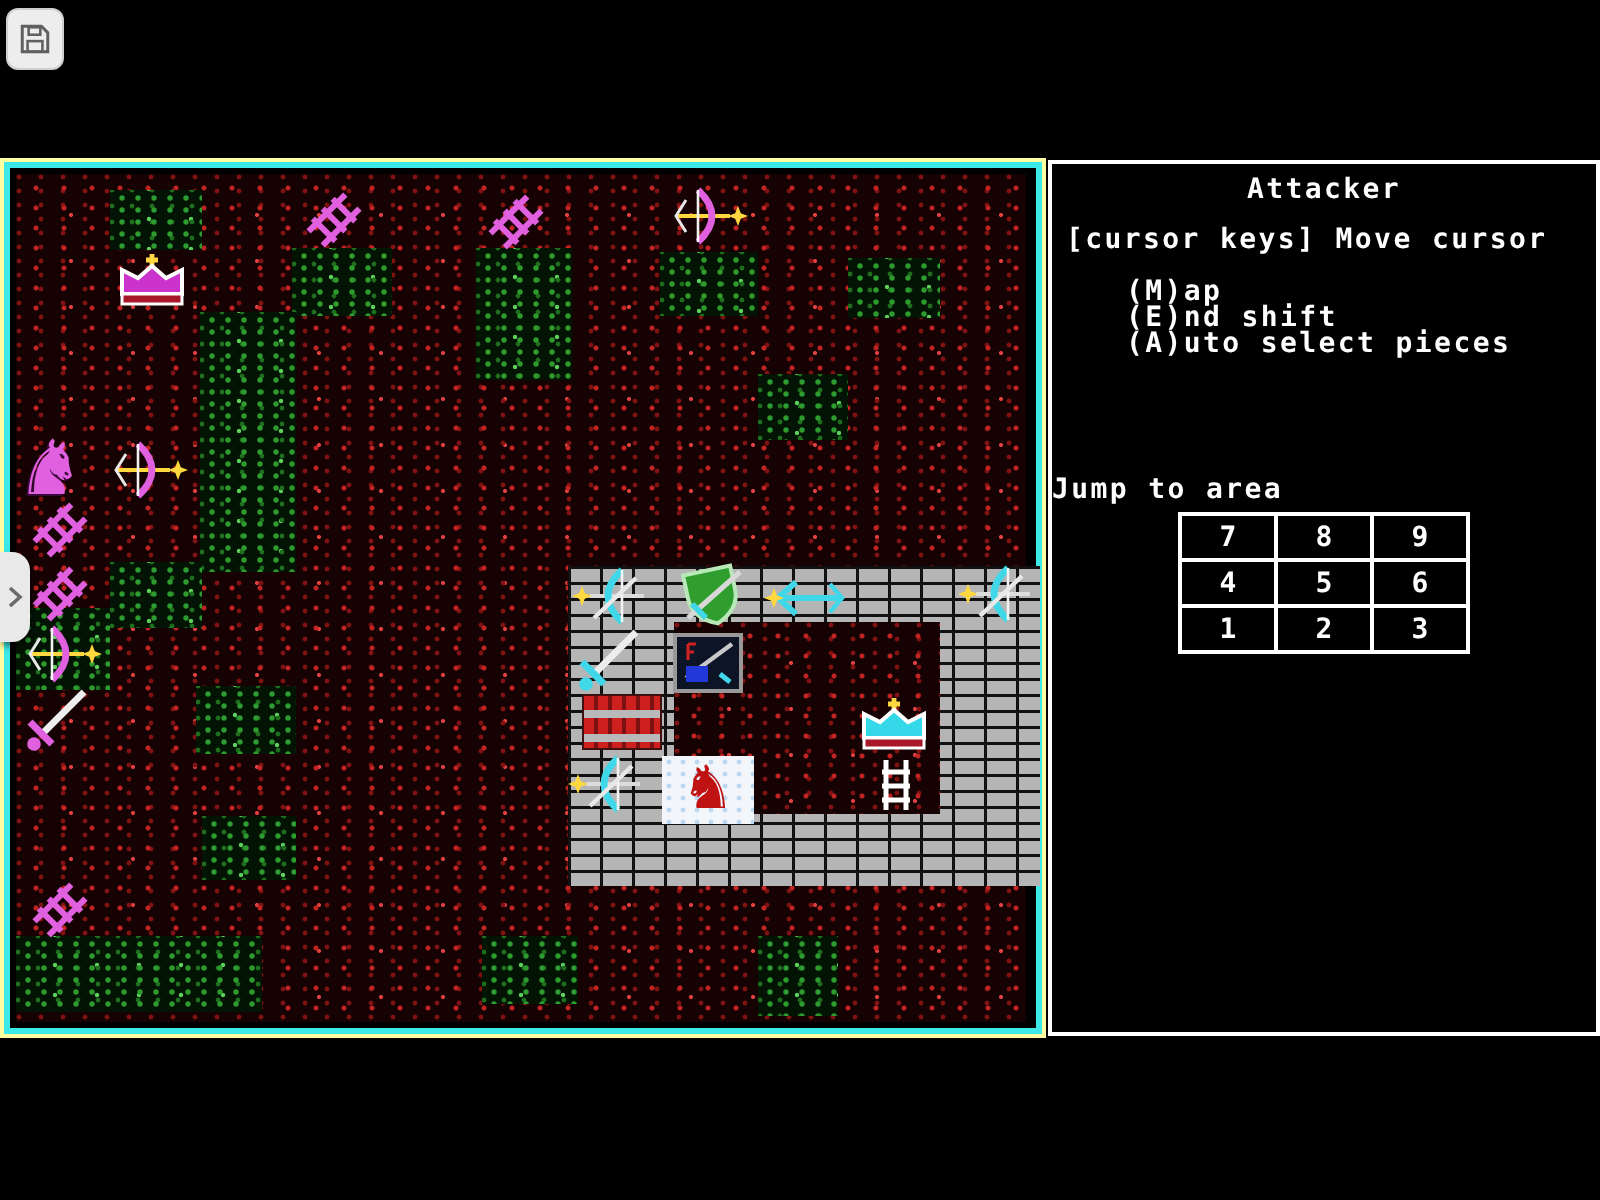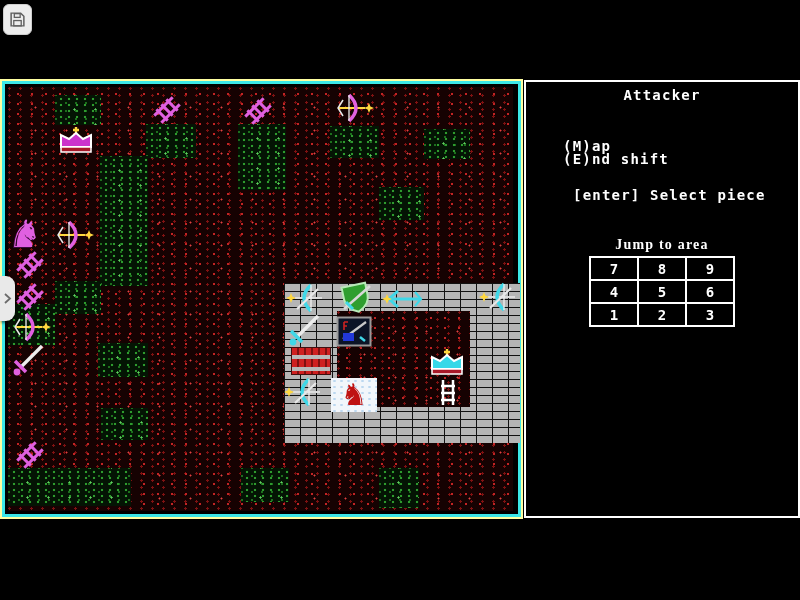--- a/index.html
+++ b/index.html
@@ -69,21 +69,21 @@
     border:2px solid #fff; background:#000; color:#fff; z-index:5; }
   .sb-text { position:absolute; font-size:14px; font-weight:bold;
     letter-spacing:1.2px; white-space:pre; color:#fff; }
   .sb-title { top:5px; left:0; width:100%; text-align:center; }
   .l0 { left:7px;  top:30px; }
   .l1 { left:37px; top:56px; }
   .l2 { left:37px; top:69px; }
   .l3 { left:37px; top:82px; }
   .l4 { left:47px; top:105px; }
   .l5 { left:34px; top:142px; }
-  .l6 { left:0; top:155px; width:100%; text-align:center;font-family:Liberation Serif, serif; }
+  .l6 { left:0; top:155px; width:100%; text-align:left; }
 
   #jump-grid { position:absolute; left:63px; top:174px; border-collapse:collapse;
     border:2px solid #fff; }
   #jump-grid td { width:48px; height:23px; border:2px solid #fff; padding:0;
     text-align:center; vertical-align:middle; color:#fff;
     font-family:"DejaVu Sans Mono", monospace; font-size:14px; font-weight:bold; }
 </style>
 </head>
 <body>
 
@@ -102,23 +102,24 @@
   <div id="map-ground" class="ground"></div>
 
   <button id="drawer-tab">
     <svg width="9" height="13" viewBox="0 0 9 13">
       <polyline points="2,2 7,6.5 2,11" fill="none" stroke="#6b6b6b" stroke-width="1.8"></polyline>
     </svg>
   </button>
 
   <div id="sidebar">
     <div class="sb-text sb-title">Attacker</div>
+    <div class="sb-text l0">[cursor keys] Move cursor</div>
     <div class="sb-text l1">(M)ap</div>
     <div class="sb-text l2">(E)nd shift</div>
-    <div class="sb-text l4">[enter] Select piece</div>
+    <div class="sb-text l3">(A)uto select pieces</div>
     <div class="sb-text l6">Jump to area</div>
 
     <table id="jump-grid">
       <tbody>
           <tr>
         <td>7</td>
         <td>8</td>
         <td>9</td>
       </tr>
       <tr>

